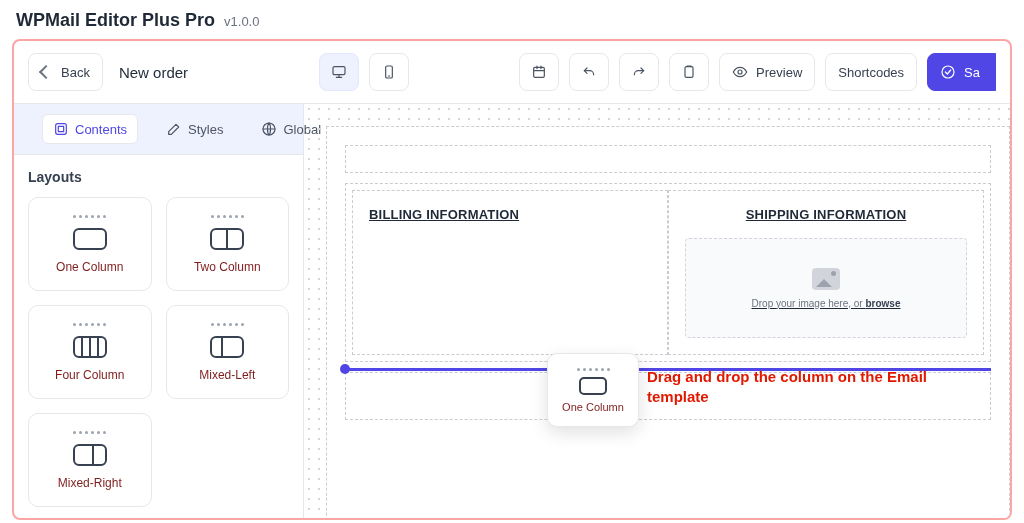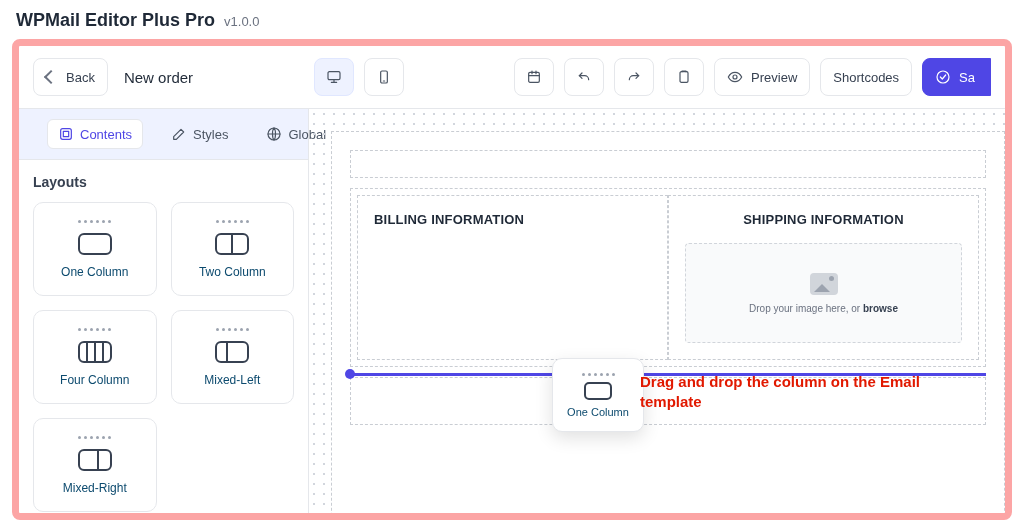--- a/index.html
+++ b/index.html
@@ -1,21 +1,21 @@
 <!DOCTYPE html>
 <html><head>
 <meta charset="utf-8">
 <style>
   * { box-sizing: border-box; margin: 0; padding: 0; }
   body { font-family: -apple-system, BlinkMacSystemFont, "Segoe UI", Arial, sans-serif; font-size: 13px; color: #1f2937; background:#fff; width:1024px; height:523px; overflow:hidden; }
 
   .app-title { padding: 10px 16px 8px 16px; font-size: 18px; font-weight: 700; }
   .app-title .ver { font-weight: 500; color:#6b7280; font-size: 13px; margin-left:4px; }
 
-  .main-frame { border:7px solid #fca5a5; border-radius:8px; margin:0 12px; height: calc(100% - 42px); display:flex; flex-direction:column; overflow:hidden; }
+  .main-frame { border:2px solid #fca5a5; border-radius:8px; margin:0 12px; height: calc(100% - 42px); display:flex; flex-direction:column; overflow:hidden; }
 
   .topbar { display:flex; align-items:center; gap:10px; padding:12px 14px; border-bottom:1px solid #e5e7eb; }
   .btn { border:1px solid #e5e7eb; border-radius:8px; background:#fff; height:38px; min-width:40px; display:inline-flex; align-items:center; justify-content:center; padding:0 12px; cursor:pointer; gap:8px; font-size:13px; color:#374151; }
   .btn.icon-only { width:40px; padding:0; }
   .btn.primary { background:#4f46e5; color:#fff; border-color:#4f46e5; }
   .btn-group { display:flex; gap:10px; }
   .doc-title { font-size:15px; font-weight:500; margin-left:6px; }
   .spacer-flex { flex:1; }
   .seg-active { background:#eef2ff; border-color:#e0e7ff; }
 
@@ -24,26 +24,26 @@
   .side-panel { width:290px; border-right:1px solid #e5e7eb; display:flex; flex-direction:column; }
   .tabs { display:flex; gap:18px; padding:10px 28px; border-bottom:1px solid #e5e7eb; background:#eef2ff; }
   .tab { display:flex; align-items:center; gap:6px; font-size:13px; color:#4b5563; cursor:pointer; padding:6px 10px; border-radius:6px; }
   .tab.active { background:#fff; color:#4f46e5; border:1px solid #e5e7eb; }
   .panel-body { padding:14px; overflow:auto; }
   .section-title { font-size:14px; font-weight:700; color:#374151; margin-bottom:12px; }
   .layout-grid { display:grid; grid-template-columns:1fr 1fr; gap:14px; }
   .layout-card { border:1px solid #e5e7eb; border-radius:10px; height:94px; display:flex; flex-direction:column; align-items:center; justify-content:center; gap:10px; cursor:grab; background:#fff; }
   .dots-row { display:flex; gap:3px; }
   .dots-row span { width:3px; height:3px; background:#9ca3af; border-radius:50%; }
-  .layout-label { font-size:12px; color:#0c4a6e;text-align:center; }
+  .layout-label { font-size:12px; color:#7f1d1d;text-align:center; }
   .col-icon { width:34px; height:22px; border:2px solid #374151; border-radius:6px; position:relative; display:flex; }
   .col-icon .seg { flex:1; border-right:2px solid #374151; }
   .col-icon .seg:last-child { border-right:none; }
 
-  .canvas-outer { flex:1; position:relative; background-image: radial-gradient(#d2d6dd 1px, transparent 1px); background-size: 10px 10px; background-position: 0 0; padding:22px 0 0 0; overflow:hidden; }
+  .canvas-outer { flex:1; position:relative; background-image: radial-gradient(#d2d6dd 1px, transparent 1px); background-size: 10px 10px; background-position: 0 0; padding:22px 0 0 0; overflow:hidden;text-decoration:underline; }
   .sheet { background:#fff; border:1px dashed #c9cdd3; margin-left:22px; padding:18px 18px 30px 18px; min-height:420px; position:relative; }
 
   .block { border:1px dashed #c9cdd3; background:#fff; margin-bottom:10px; }
   .row2 { display:flex; gap:0; }
   .col { flex:1; border:1px dashed #c9cdd3; padding:16px; min-height:160px; }
   .col + .col { margin-left:0; }
   .col-title { font-weight:700; font-size:13px; letter-spacing:.2px; text-align:left; }
   .col-title.center { text-align:center; }
   .img-drop { border:1px dashed #d1d5db; background:#f9fafb; border-radius:4px; height:100px; margin-top:16px; display:flex; flex-direction:column; align-items:center; justify-content:center; gap:8px; }
   .img-icon { width:28px; height:22px; background:#d1d5db; border-radius:4px; position:relative; }
@@ -296,19 +296,19 @@
               <span></span>
               <span></span>
               <span></span>
               <span></span>
               <span></span>
             </div>
           <div class="col-icon"></div>
           <div class="layout-label">One Column</div>
         </div>
 
-        <div class="annotation" style="top:240px; left:308px;">Drag and drop the column on the Email template</div>
+        <div class="annotation" style="top:240px; left:320px;">Drag and drop the column on the Email template</div>
 
       </div>
     </div>
 
   </div>
 </div>
 
 </body></html>

